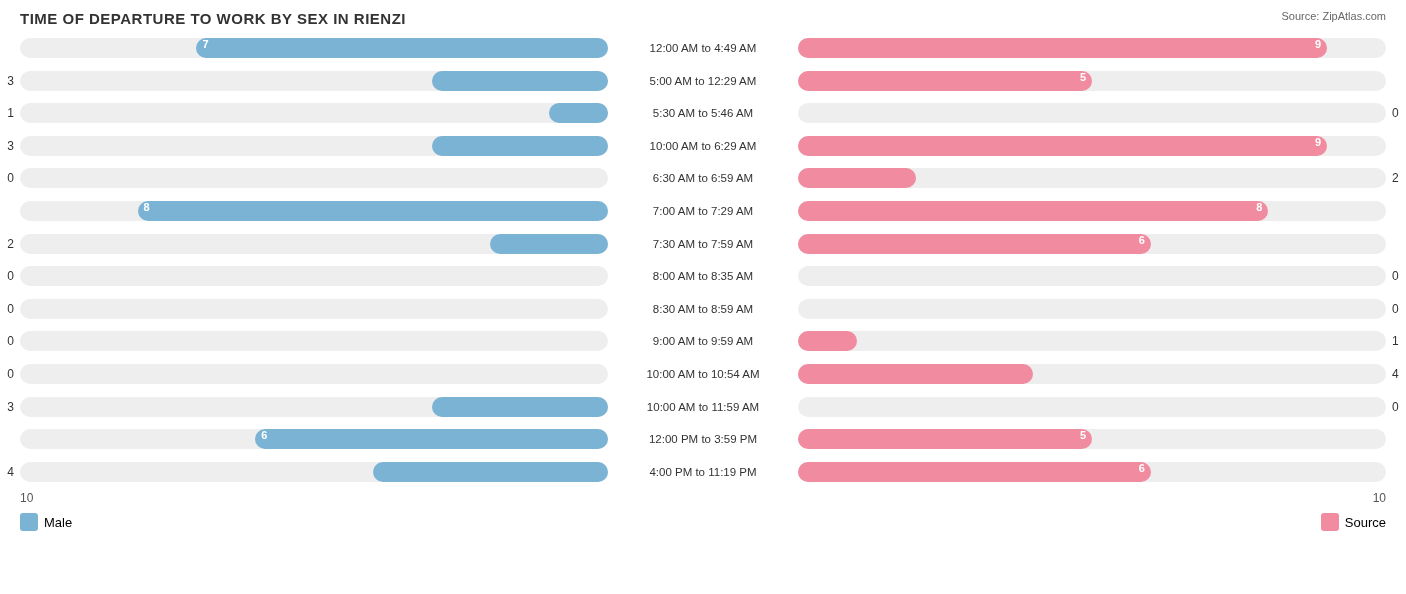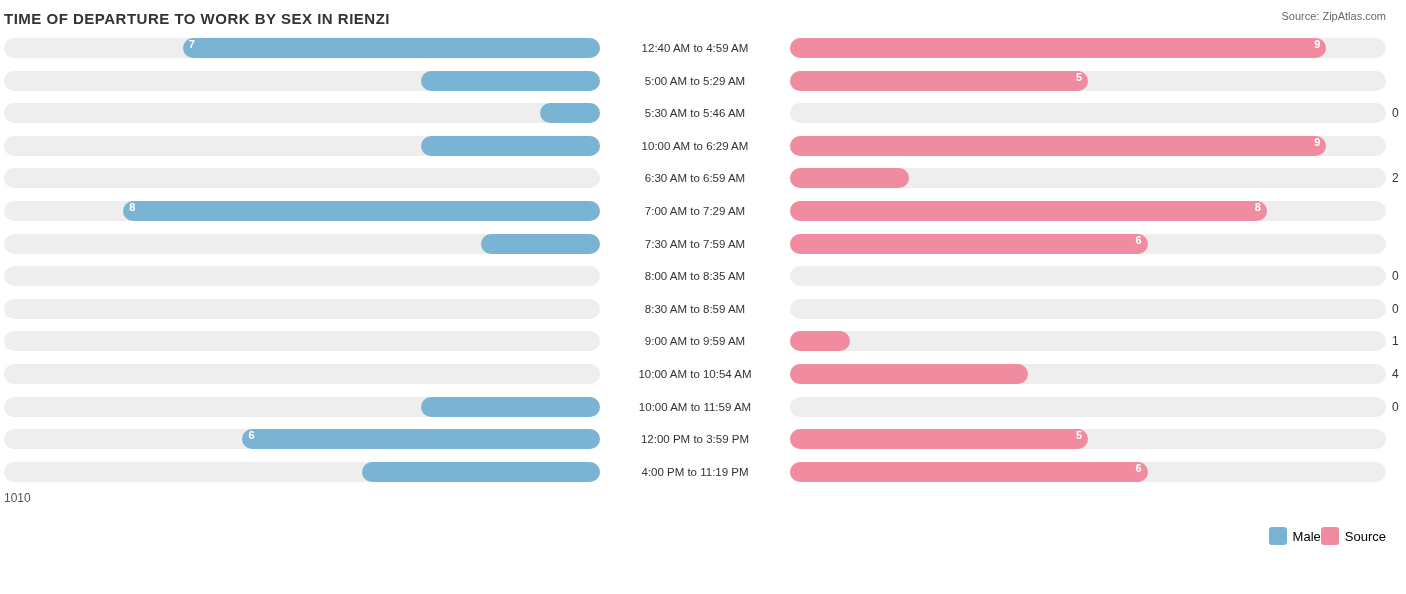--- a/index.html
+++ b/index.html
@@ -6,21 +6,21 @@
     body {
       background: #fff;
       font-family: Arial, sans-serif;
       width: 1406px;
       height: 594px;
       overflow: hidden;
     }
     .chart-container {
       width: 1406px;
       height: 594px;
-      padding: 10px 20px 40px 4px;
+      padding: 10px 20px 40px 20px;
       position: relative;
     }
     .chart-title {
       font-size: 15px;
       font-weight: bold;
       color: #333;
       margin-bottom: 6px;
       text-transform: uppercase;
       letter-spacing: 0.5px;
     }
@@ -31,20 +31,21 @@
       font-size: 11px;
       color: #666;
     }
     .chart-area {
       position: relative;
       width: 100%;
       height: calc(100% - 60px);
     }
     .axis-labels {
       display: flex;
+      justify-content: space-between;
       padding: 0 0px;
       margin-top: 4px;
       font-size: 12px;
       color: #555;
     }
     .rows-wrapper {
       width: 100%;
       height: calc(100% - 30px);
       display: flex;
       flex-direction: column;
@@ -142,22 +143,22 @@
     .bar-value-inside-right {
       position: absolute;
       right: 6px;
       font-size: 11px;
       color: #fff;
       font-weight: bold;
       z-index: 3;
     }
     .legend {
       display: flex;
-      justify-content: flex-end;
-      margin-top: 22px;
+      justify-content: space-between;
+      margin-top: 8px;
       font-size: 13px;
     }
     .legend-item {
       display: flex;
       align-items: center;
       gap: 6px;
     }
     .legend-box {
       width: 18px;
       height: 18px;
@@ -181,40 +182,40 @@
     <div class="rows-wrapper" id="rows-wrapper">
     <div class="bar-row">
     <div class="left-section">
       <div class="bar-track-left">
         <div class="bar-fill-left" style="width:70%;">
           <span class="bar-value-inside-left">7</span>
         </div>
 
       </div>
     </div>
-    <div class="center-label">12:40 AM to 4:59 AM</div>
+    <div class="center-label">12:00 AM to 4:49 AM</div>
     <div class="right-section">
       <div class="bar-track-right">
         <div class="bar-fill-right" style="width:90%;">
           <span class="bar-value-inside-right">9</span>
         </div>
 
       </div>
     </div>
   </div>
         <div class="bar-row">
     <div class="left-section">
       <div class="bar-track-left">
         <div class="bar-fill-left" style="width:30%;">
           
         </div>
         <span class="bar-value-left">3</span>
       </div>
     </div>
-    <div class="center-label">5:00 AM to 5:29 AM</div>
+    <div class="center-label">5:00 AM to 12:29 AM</div>
     <div class="right-section">
       <div class="bar-track-right">
         <div class="bar-fill-right" style="width:50%;">
           <span class="bar-value-inside-right">5</span>
         </div>
 
       </div>
     </div>
   </div>
         <div class="bar-row">

